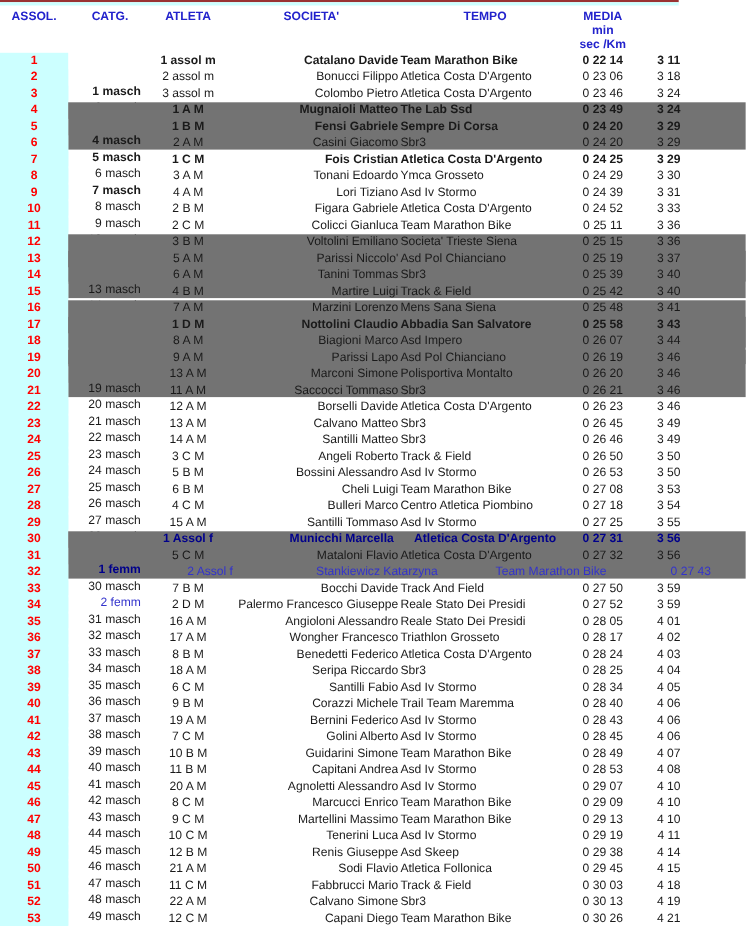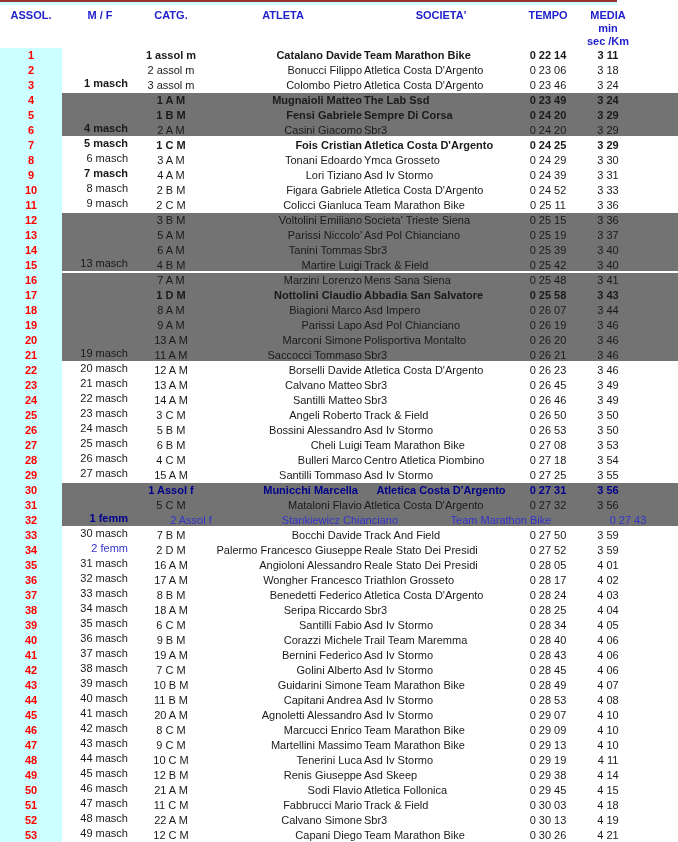--- a/index.html
+++ b/index.html
@@ -50,21 +50,20 @@
 </style>
 </head>
 <body>
 
 <div class="page">
   <div class="topbar"></div>
   <div class="topband"></div>
 
   <div class="thead">
     <div class="h">ASSOL.</div>
-    <div class="h">M / F</div>
     <div class="h">CATG.</div>
     <div class="h">ATLETA</div>
     <div class="h">SOCIETA'</div>
     <div class="h">TEMPO</div>
     <div class="h h-media">
       <div>MEDIA</div>
       <div>min</div>
       <div>sec /Km</div>
     </div>
     <div class="h"></div>
@@ -441,21 +440,21 @@
       <div class="c-tempo">0 27 32</div>
       <div class="c-media">3 56</div>
       <div class="c-fill"></div>
     </div>
   </div>
       <div class="row fem">
     <div class="assol">32</div>
     <div class="rest" style="color: rgb(51, 51, 204); gap: 20px;">
       <div class="c-mf">2 femm</div>
       <div class="c-catg">2 Assol f</div>
-      <div class="c-atleta">Stankiewicz Chianciano</div>
+      <div class="c-atleta">Stankiewicz Katarzyna</div>
       <div class="c-societa">Team Marathon Bike</div>
       <div class="c-tempo">0 27 43</div>
       <div class="c-media">3 58</div>
       <div class="c-fill"></div>
     </div>
   </div>
       <div class="row">
     <div class="assol">33</div>
     <div class="rest">
       <div class="c-mf">31 masch</div>

